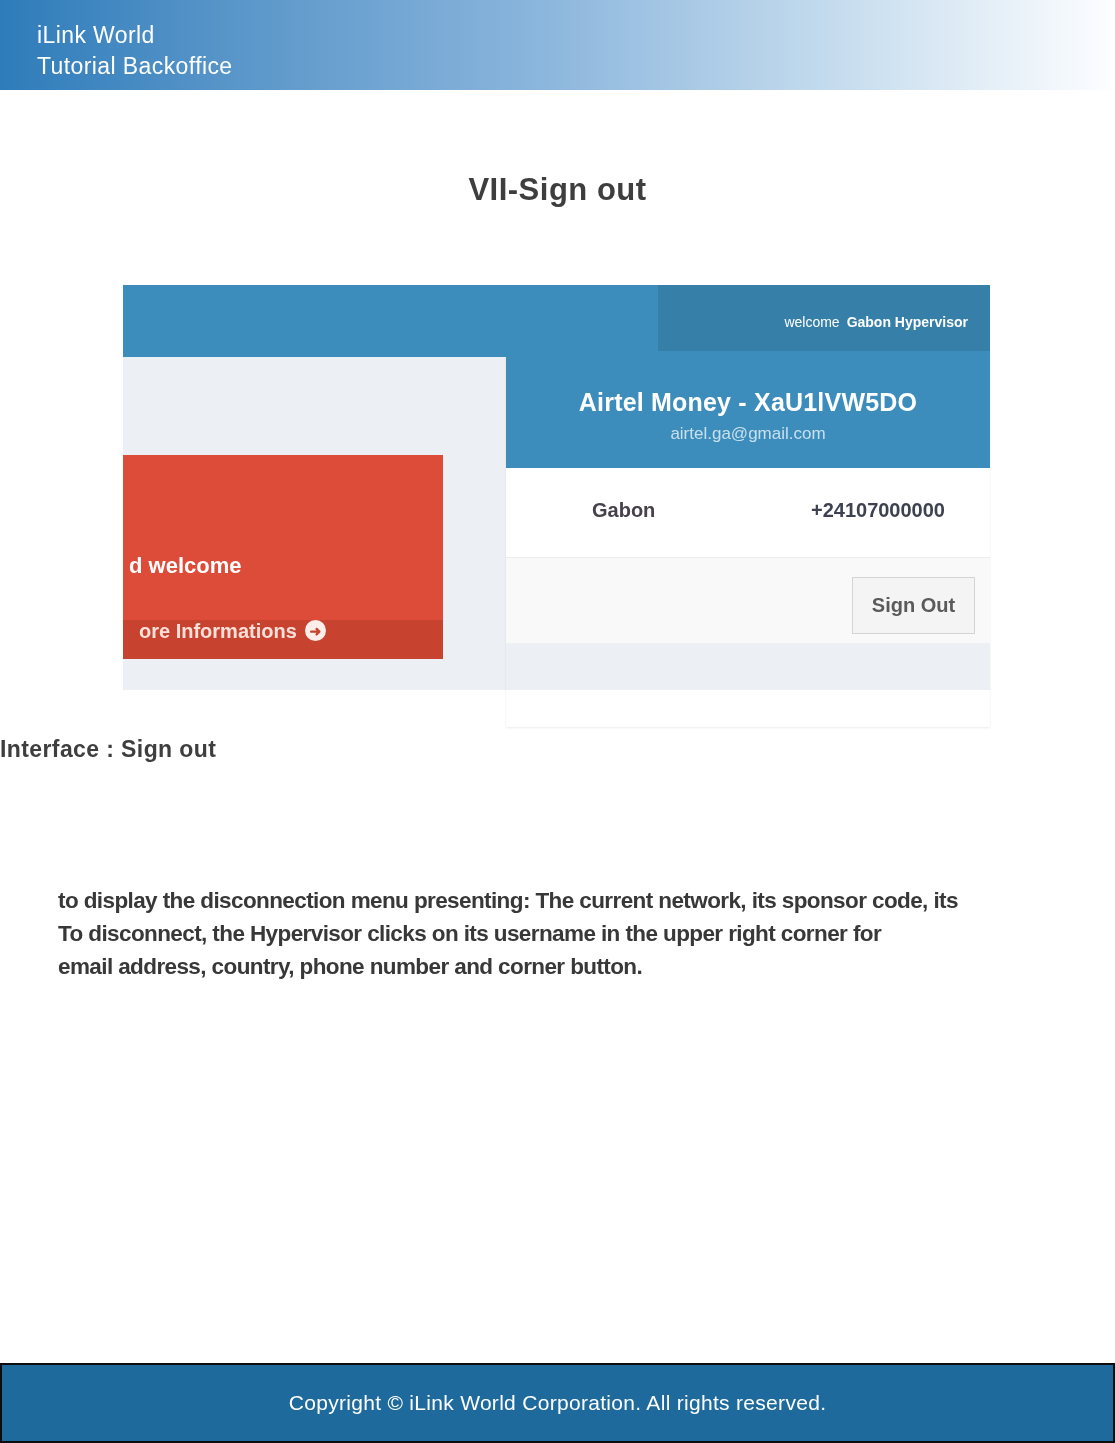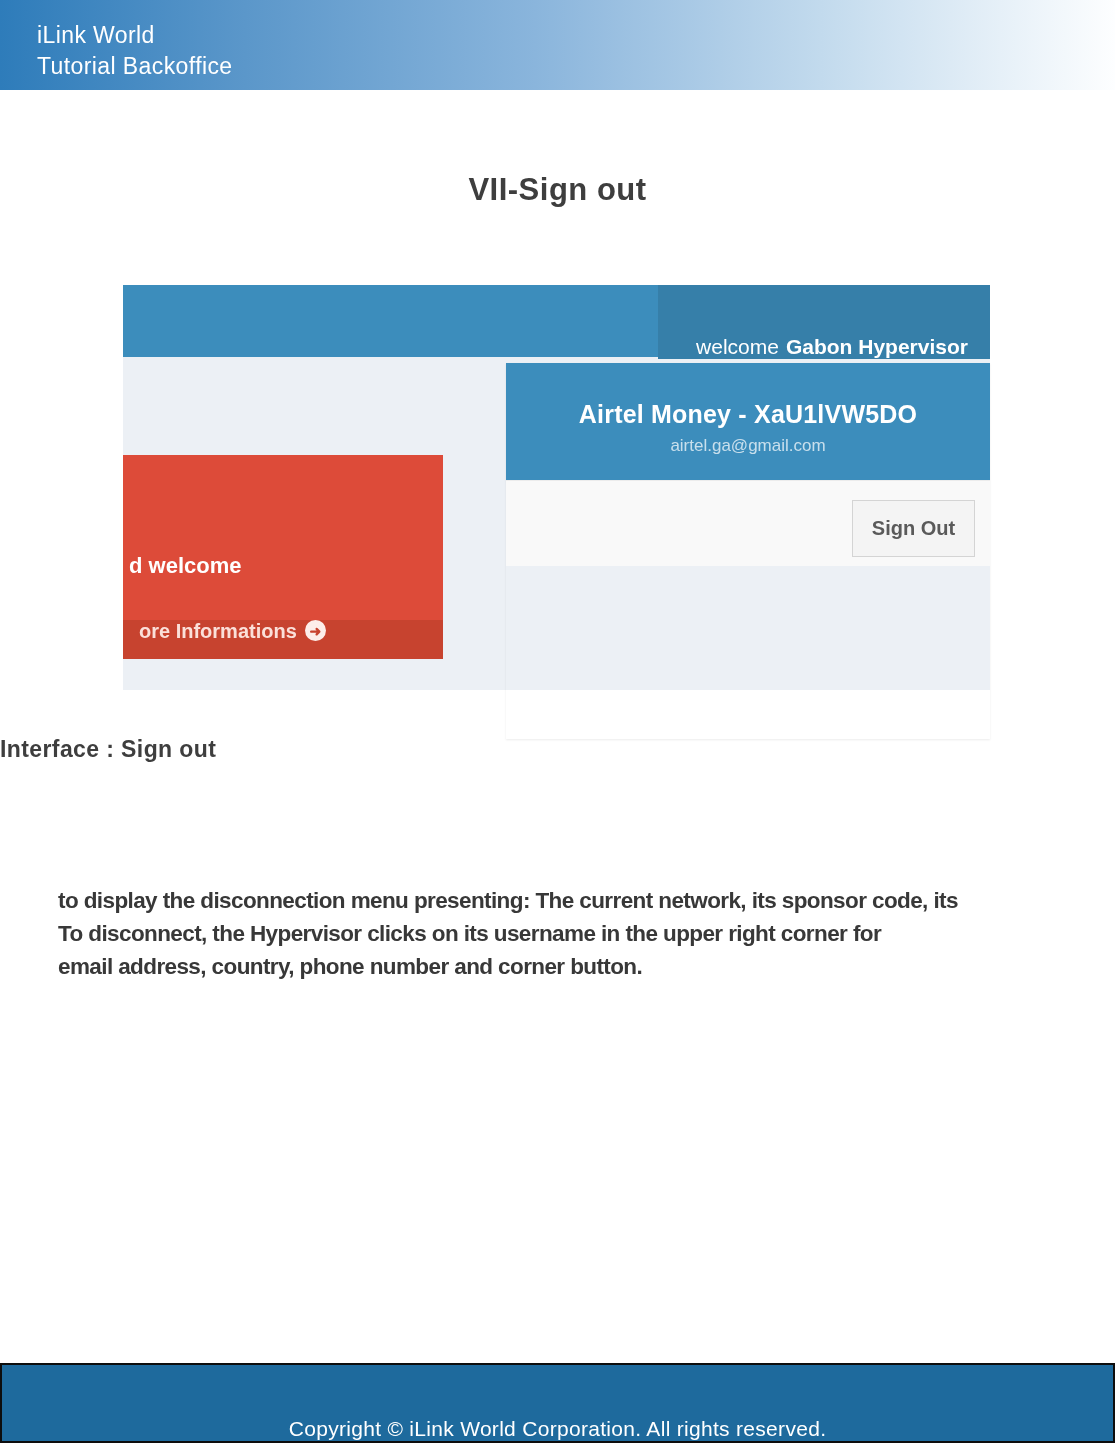--- a/index.html
+++ b/index.html
@@ -23,26 +23,26 @@
   }
 
   
   .shot { position:absolute; left:123px; top:285px; width:867px; height:405px;
           background:var(--screenshot-bg,#ecf0f5); }
   .shot-navbar { position:absolute; left:0; top:0; width:867px; height:72px;
                  background:var(--navbar-blue,#3c8dbc); }
   .welcome-box {
     position:absolute; right:0; top:0; width:332px; height:74px;
     background:var(--navbar-active-blue,#367fa9);
-    display:flex; align-items:flex-end; justify-content:flex-end; gap:7px;
-    padding-right:22px; color:#fff; font-size:21px; cursor:pointer;
+    display:flex; align-items:center; justify-content:flex-end; gap:7px;
+    padding-right:22px; color:#fff; font-size:14px; cursor:pointer;
   }
   .welcome-box .uname { font-weight:700; }
 
-  .dropdown { position:absolute; left:383px; top:78px; width:484px; height:376px;
+  .dropdown { position:absolute; left:383px; top:66px; width:484px; height:376px;
               box-shadow:0 1px 2px rgba(0,0,0,0.08); }
   .dd-header { height:117px; background:var(--dropdown-header-blue,#3c8dbc); text-align:center; }
   .dd-network { padding-top:37px; font-size:25px; font-weight:700; color:#fff; letter-spacing:0.2px; }
   .dd-email { margin-top:7px; font-size:17px; color:rgba(240,246,250,0.78); }
   .dd-body { height:89px; background:#fff; position:relative; }
   .dd-country { position:absolute; left:86px; top:31px; font-size:20px; font-weight:700; color:#46404a; }
   .dd-phone { position:absolute; right:45px; top:31px; font-size:20px; font-weight:700; color:#3e4250; }
   .dd-footer { height:86px; background:#f9f9f9; border-top:1px solid #ececec; position:relative; }
   .signout-btn {
     position:absolute; right:15px; top:19px; width:123px; height:57px;
@@ -74,21 +74,21 @@
 
   
   .para { position:absolute; left:58px; top:884px; color:#383838; }
   .para .pline { font-size:22.5px; font-weight:700; letter-spacing:-0.6px;
                  line-height:33px; white-space:nowrap; }
 
   
   .bottom-bar {
     position:absolute; left:0; top:1363px; width:1115px; height:80px;
     background:var(--footer-bar-blue,#1e6a9d); border:2px solid #0d0d0d;
-    display:flex; align-items:flex-end; justify-content:center;
+    display:flex; align-items:center; justify-content:center;
     color:#fff; font-size:21px; letter-spacing:0.3px;
   }
 </style>
 </head>
 <body>
 
 <div class="page">
 
   <div class="top-banner">
     <div class="line">iLink World</div>
@@ -103,20 +103,24 @@
 
     <div class="welcome-box">
       <span>welcome</span>
       <span class="uname">Gabon Hypervisor</span>
     </div>
 
     <div class="dropdown">
       <div class="dd-header">
         <div class="dd-network">Airtel Money - XaU1lVW5DO</div>
         <div class="dd-email">airtel.ga@gmail.com</div>
+      </div>
+      <div class="dd-body">
+        <span class="dd-country">Gabon</span>
+        <span class="dd-phone">+24107000000</span>
       </div>
       <div class="dd-footer">
         <button class="signout-btn">Sign Out</button>
       </div>
     </div>
 
     <div class="small-box">
       <div class="box-text">d welcome</div>
       <div class="box-footer">
         <span>ore Informations</span>

